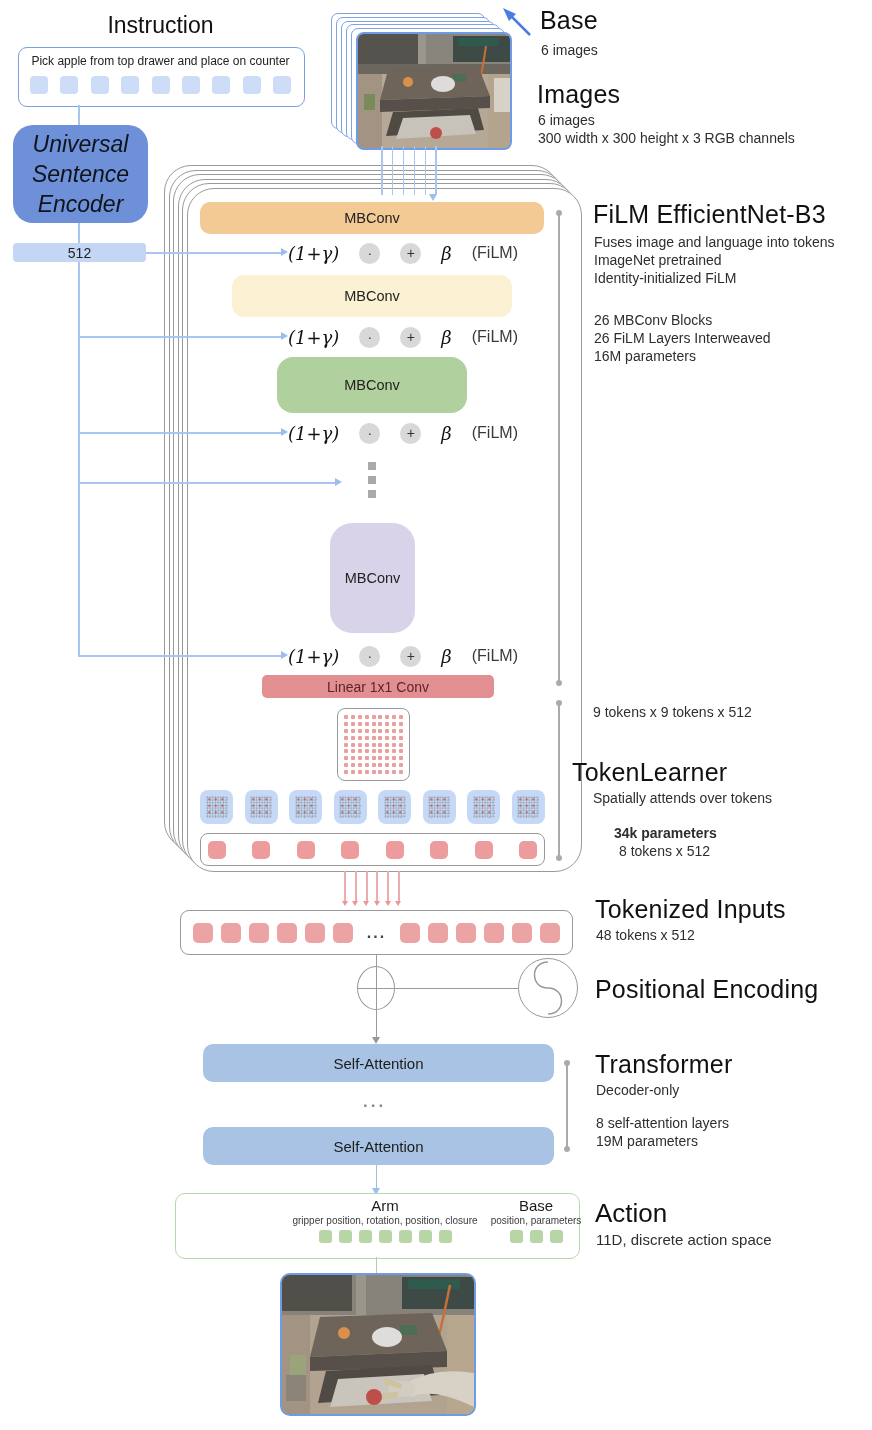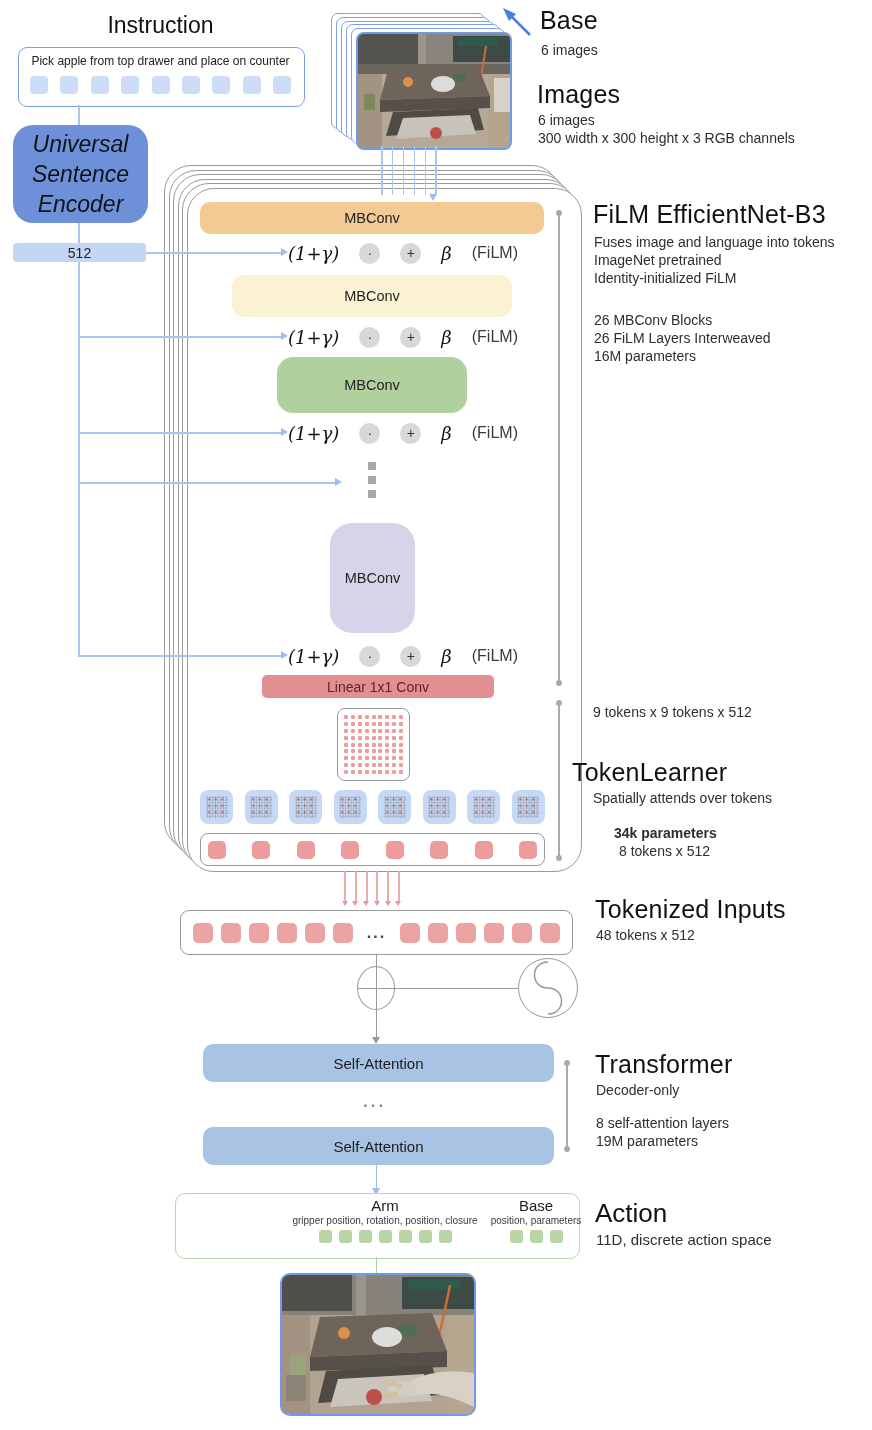--- a/index.html
+++ b/index.html
@@ -399,20 +399,21 @@
 
   <div class="gline" style="left:375.5px;top:955px;width:1.5px;height:11px;"></div>
   <div class="circle-outline" style="left:357px;top:966px;width:38px;height:44px;"></div>
   <div class="gline" style="left:358px;top:987.5px;width:36px;height:1.5px;"></div>
   <div class="gline" style="left:375.5px;top:967px;width:1.5px;height:42px;"></div>
   <div class="gline" style="left:395px;top:987.5px;width:123px;height:1.5px;"></div>
   <div class="circle-outline" style="left:518px;top:958px;width:60px;height:60px;"></div>
   <svg class="abs" style="left:518px;top:958px;" width="60" height="60" viewBox="0 0 60 60">
     <path d="M30,4 C12,4 12,30 30,30 C48,30 48,56 30,56" stroke="#999" stroke-width="1.5" fill="none"></path>
   </svg>
+  <div class="abs h1" style="left:595px;top:975px;">Positional Encoding</div>
 
   <div class="gline" style="left:375.5px;top:1010px;width:1.5px;height:27px;"></div>
   <div class="arr-d-gray" style="left:372px;top:1037px;"></div>
 
   <div class="sa-bar" style="top:1044px;">
     <span>Self-Attention</span>
   </div>
   <div class="abs ellipsis" style="left:363px;top:1092px;">...</div>
   <div class="sa-bar" style="top:1127px;">
     <span>Self-Attention</span>

